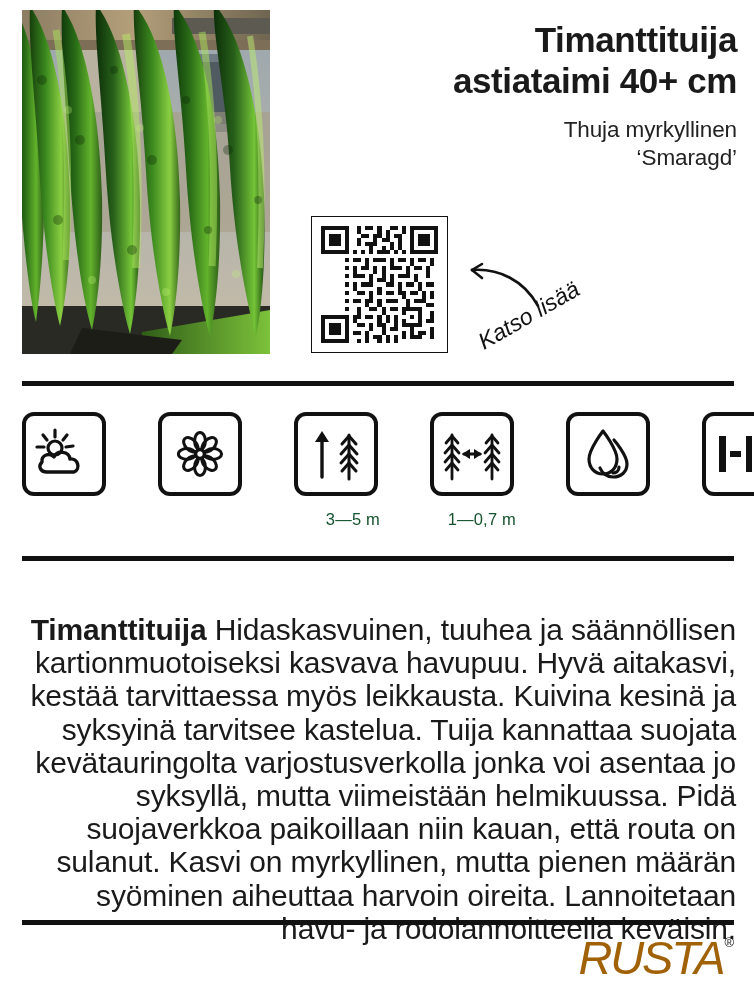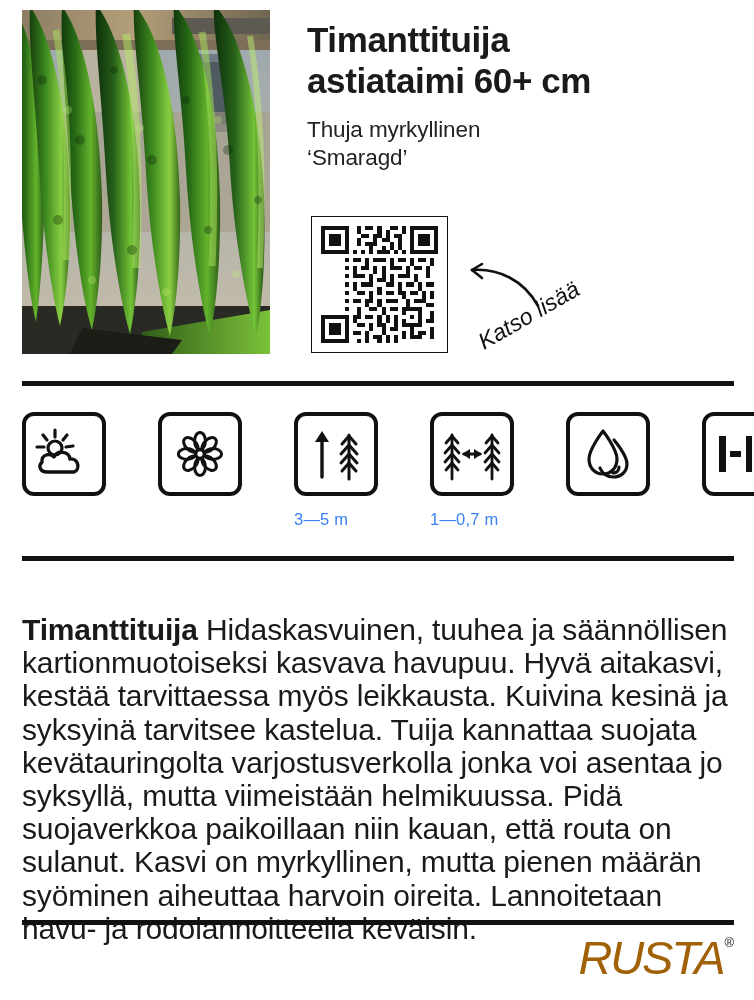--- a/index.html
+++ b/index.html
@@ -13,20 +13,21 @@
     position: relative;
     overflow: hidden;
     font-family: "Liberation Sans", sans-serif;
     color: #1a1a1a;
   }
 
   .label-root {
     position: absolute;
     inset: 0;
     background: #ffffff;
+    text-align: right;
   }
 
   
   .top-section {
     position: absolute;
     left: 0; top: 0;
     width: 754px;
     height: 383px;
   }
 
@@ -119,21 +120,21 @@
     box-sizing: border-box;
     background: #ffffff;
     display: flex;
     align-items: center;
     justify-content: center;
   }
   .icon-frame svg { display: block; }
   .icon-caption {
     margin-top: 14px;
     font-size: 16.5px;
-    color: #3b82f6;
+    color: #14532d;
     letter-spacing: 0.2px;
     white-space: nowrap;
   }
 
   
   .description {
     position: absolute;
     left: 22px;
     top: 583px;
     width: 714px;
@@ -271,21 +272,21 @@
             <circle cx="70" cy="270" r="4"></circle>
           <circle cx="144" cy="282" r="4"></circle>
             <circle cx="214" cy="264" r="4"></circle>
         </g>
       </svg>
     </div>
 
     <div class="title-block">
       <div class="product-title">
         <span>Timanttituija</span><br>
-        <span>astiataimi 60+ cm</span>
+        <span>astiataimi 40+ cm</span>
       </div>
       <p class="latin-name">
         <span>Thuja myrkyllinen</span><br>
         <span>‘Smaragd’</span>
       </p>
     </div>
 
     <div class="qr-box">
       <svg viewBox="0 0 29 29" shape-rendering="crispEdges" aria-hidden="true">
         <rect width="29" height="29" fill="#ffffff"></rect>

